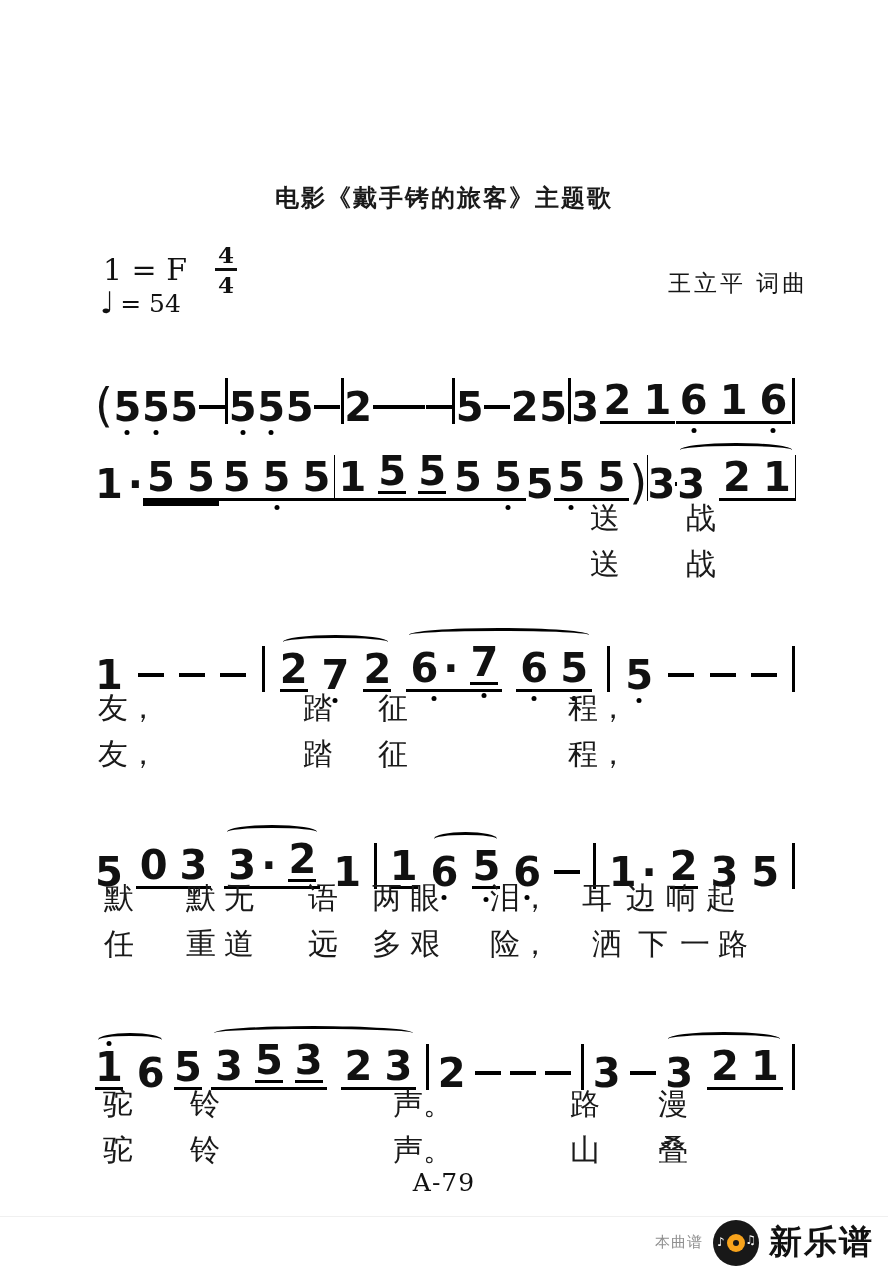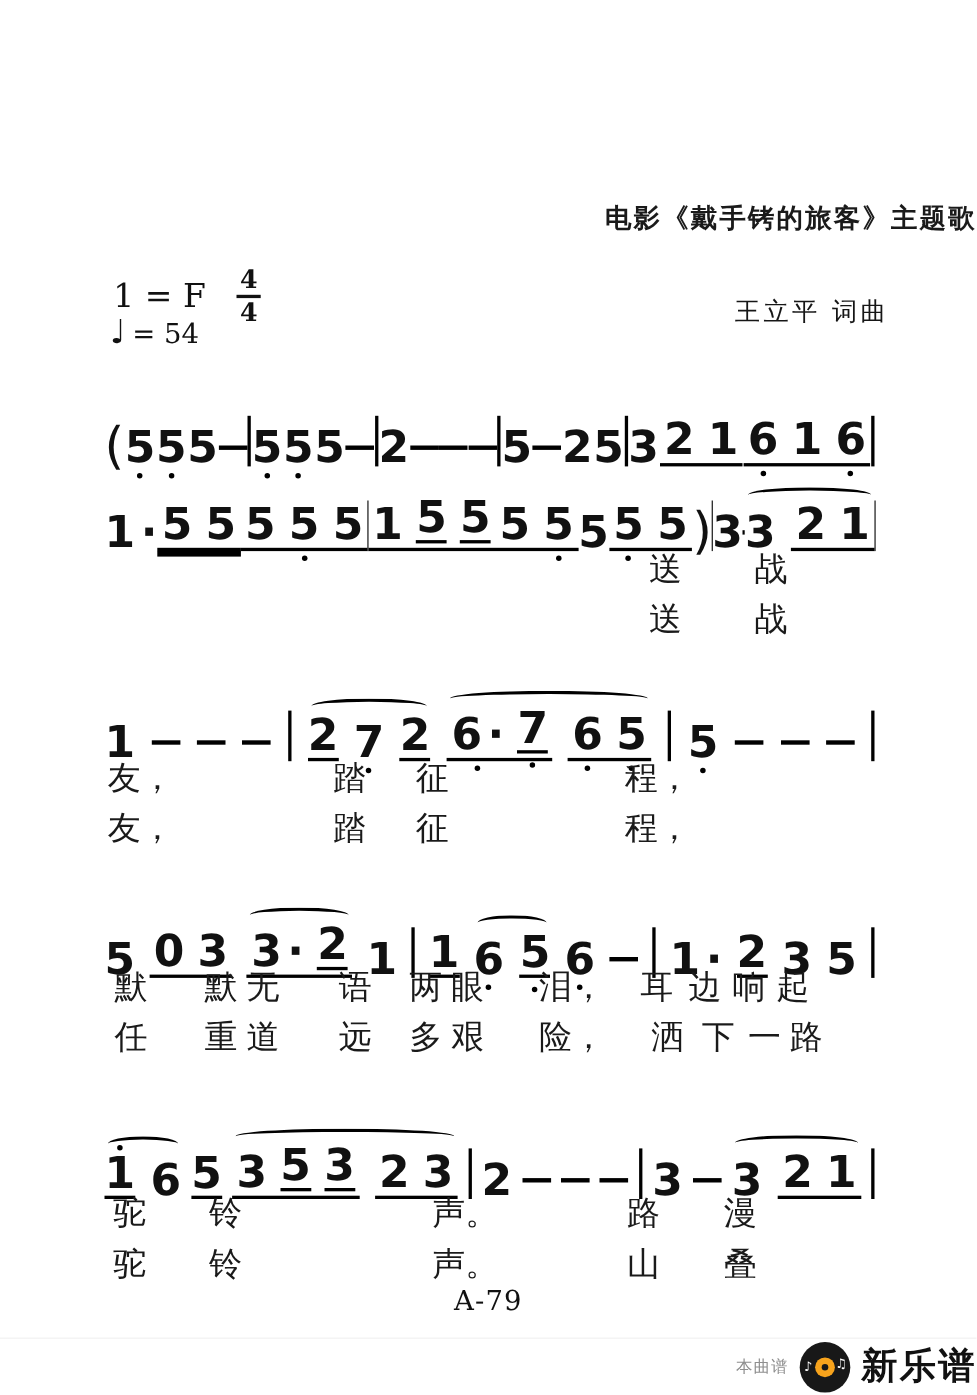--- a/index.html
+++ b/index.html
@@ -9,21 +9,21 @@
     font-family:"DejaVu Sans", sans-serif; color:#111; overflow:hidden;
   }
   
   .title {
     position:absolute; top:118px; left:0; width:100%;
     text-align:center; font-size:54px; font-weight:900;
     letter-spacing:10px; color:#161616;
   }
   .subtitle {
     position:absolute; top:182px; left:0; width:100%;
-    text-align:right; font-size:24px; font-weight:600;
+    text-align:center; font-size:24px; font-weight:600;
     font-family:Liberation Mono, monospace; color:#1a1a1a; letter-spacing:2px;
   }
   .keysig {
     position:absolute; top:243px; left:103px;
     font-family:"DejaVu Serif", serif; font-size:30px; color:#111;
     display:flex; align-items:center; gap:28px;
   }
   .frac { display:inline-flex; flex-direction:column; align-items:center; line-height:1; }
   .frac span { font-size:23px; font-weight:bold; font-family:"DejaVu Serif", serif; }
   .frac .fline { width:22px; height:3px; background:#111; margin:2px 0; }
@@ -66,21 +66,21 @@
   .syl { position:absolute; font-family:"DejaVu Serif", serif; font-size:30px;
          color:#1a1a1a; white-space:nowrap; line-height:36px; }
   
   .pagenum {
     position:absolute; top:1168px; left:0; width:100%; text-align:center;
     font-family:"DejaVu Serif", serif; font-size:25px; color:#111; letter-spacing:1px;
   }
   .footer {
     position:absolute; top:1216px; left:0; width:888px; height:52px;
     border-top:1px solid #f0f0f0; display:flex; align-items:center;
-    justify-content:flex-end; gap:10px; 
+    justify-content:flex-end; gap:10px; padding-right:14px;
   }
   .foot-label { font-size:15px; color:#8f8f8f; letter-spacing:1px; }
   .vinyl { position:relative; width:46px; height:46px; border-radius:50%; background:#181818; }
   .vinyl .vcenter { position:absolute; left:50%; top:50%; transform:translate(-50%,-50%);
     width:18px; height:18px; border-radius:50%; background:#f7a31c; }
   .vinyl .vhole { position:absolute; left:50%; top:50%; transform:translate(-50%,-50%);
     width:6px; height:6px; border-radius:50%; background:#181818; }
   .vinyl .vn1, .vinyl .vn2 { position:absolute; color:#fff; font-size:12px; line-height:1; }
   .vinyl .vn1 { left:4px; top:16px; }
   .vinyl .vn2 { right:3px; top:14px; }

